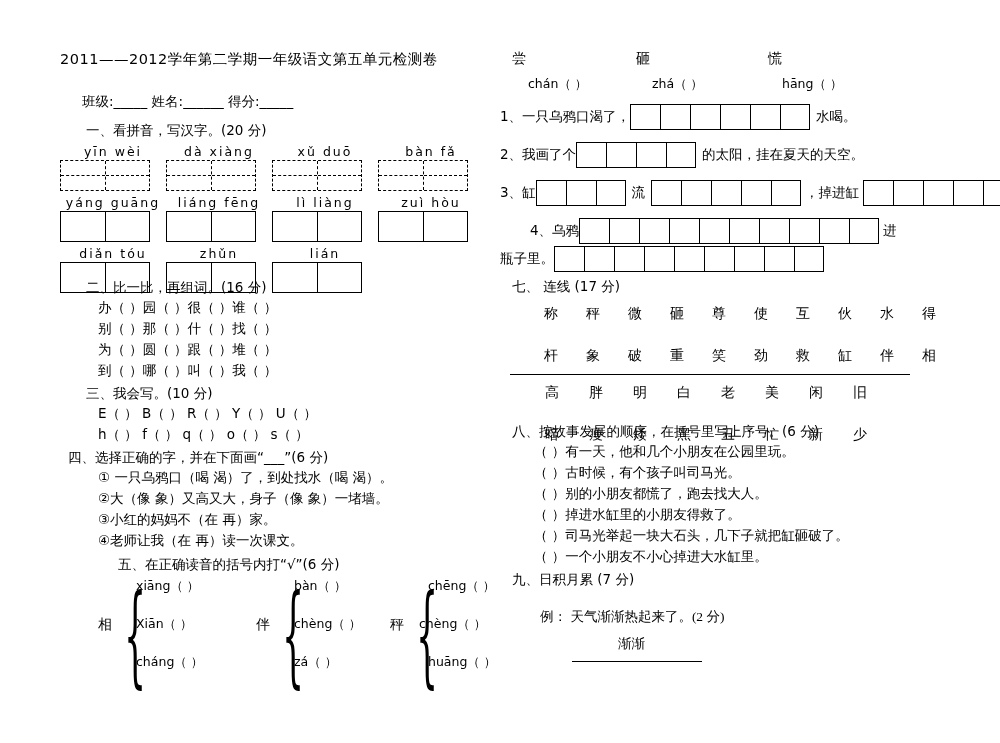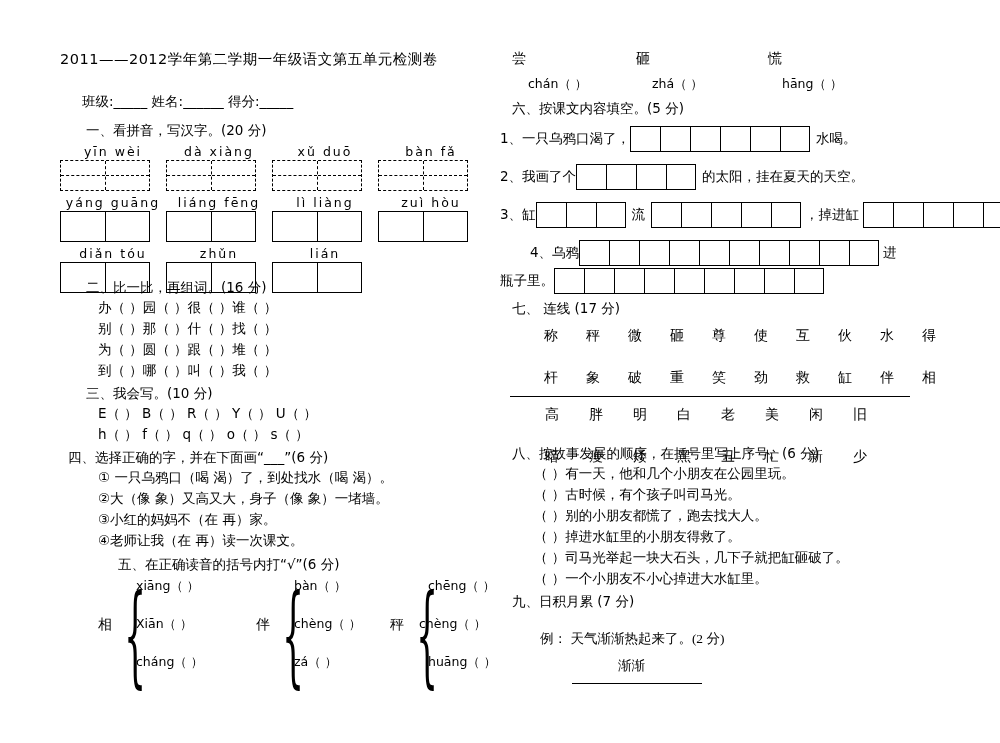--- a/index.html
+++ b/index.html
@@ -301,21 +301,20 @@
 
     <div style="position:relative; height:46px;">
       <div class="char-label" style="left:12px; top:0px;">尝</div>
       <div class="char-label" style="left:136px; top:0px;">砸</div>
       <div class="char-label" style="left:268px; top:0px;">慌</div>
       <div class="bgrp" style="left:28px; top:26px;">chán（  ）</div>
       <div class="bgrp" style="left:152px; top:26px;">zhá（  ）</div>
       <div class="bgrp" style="left:282px; top:26px;">hāng（  ）</div>
     </div>
 
-    <div class="section-head" style="padding-left:12px; margin-top:4px;">六、按课文内容填空。(5 分)</div>
 
     <div class="boxrow" style="margin-top:8px;">
       <span>1、一只乌鸦口渴了，</span>
       <span class="bxgroup">
         <span class="bx"></span>
         <span class="bx"></span>
         <span class="bx"></span>
         <span class="bx"></span>
         <span class="bx"></span>
         <span class="bx last"></span>

